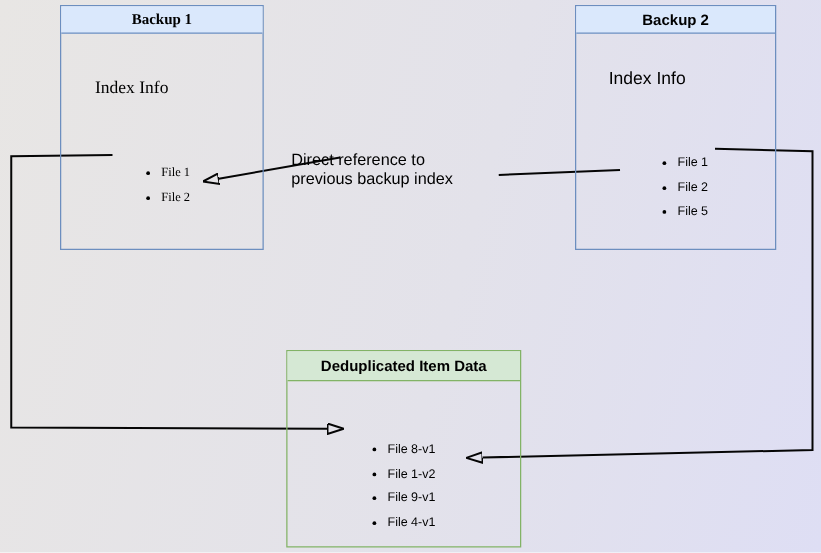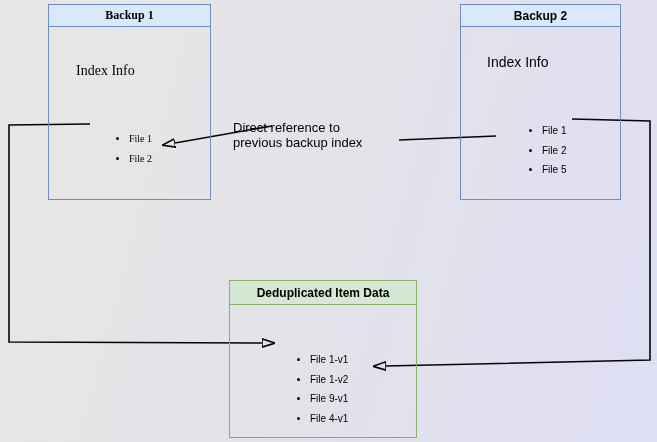--- a/index.html
+++ b/index.html
@@ -102,21 +102,21 @@
     <ul class="file-list" id="backup2-list">
         <li>File 1</li>
         <li>File 2</li>
         <li>File 5</li>
       </ul>
   </div>
 
   <div class="box green" id="dedup-box">
     <div class="box-title">Deduplicated Item Data</div>
     <ul class="file-list" id="dedup-list">
-        <li>File 1-v1</li>
+        <li>File 8-v1</li>
         <li>File 1-v2</li>
         <li>File 9-v1</li>
         <li>File 4-v1</li>
       </ul>
   </div>
 
   <div class="annotation">Direct reference to
 previous backup index</div>
 
 </div>

